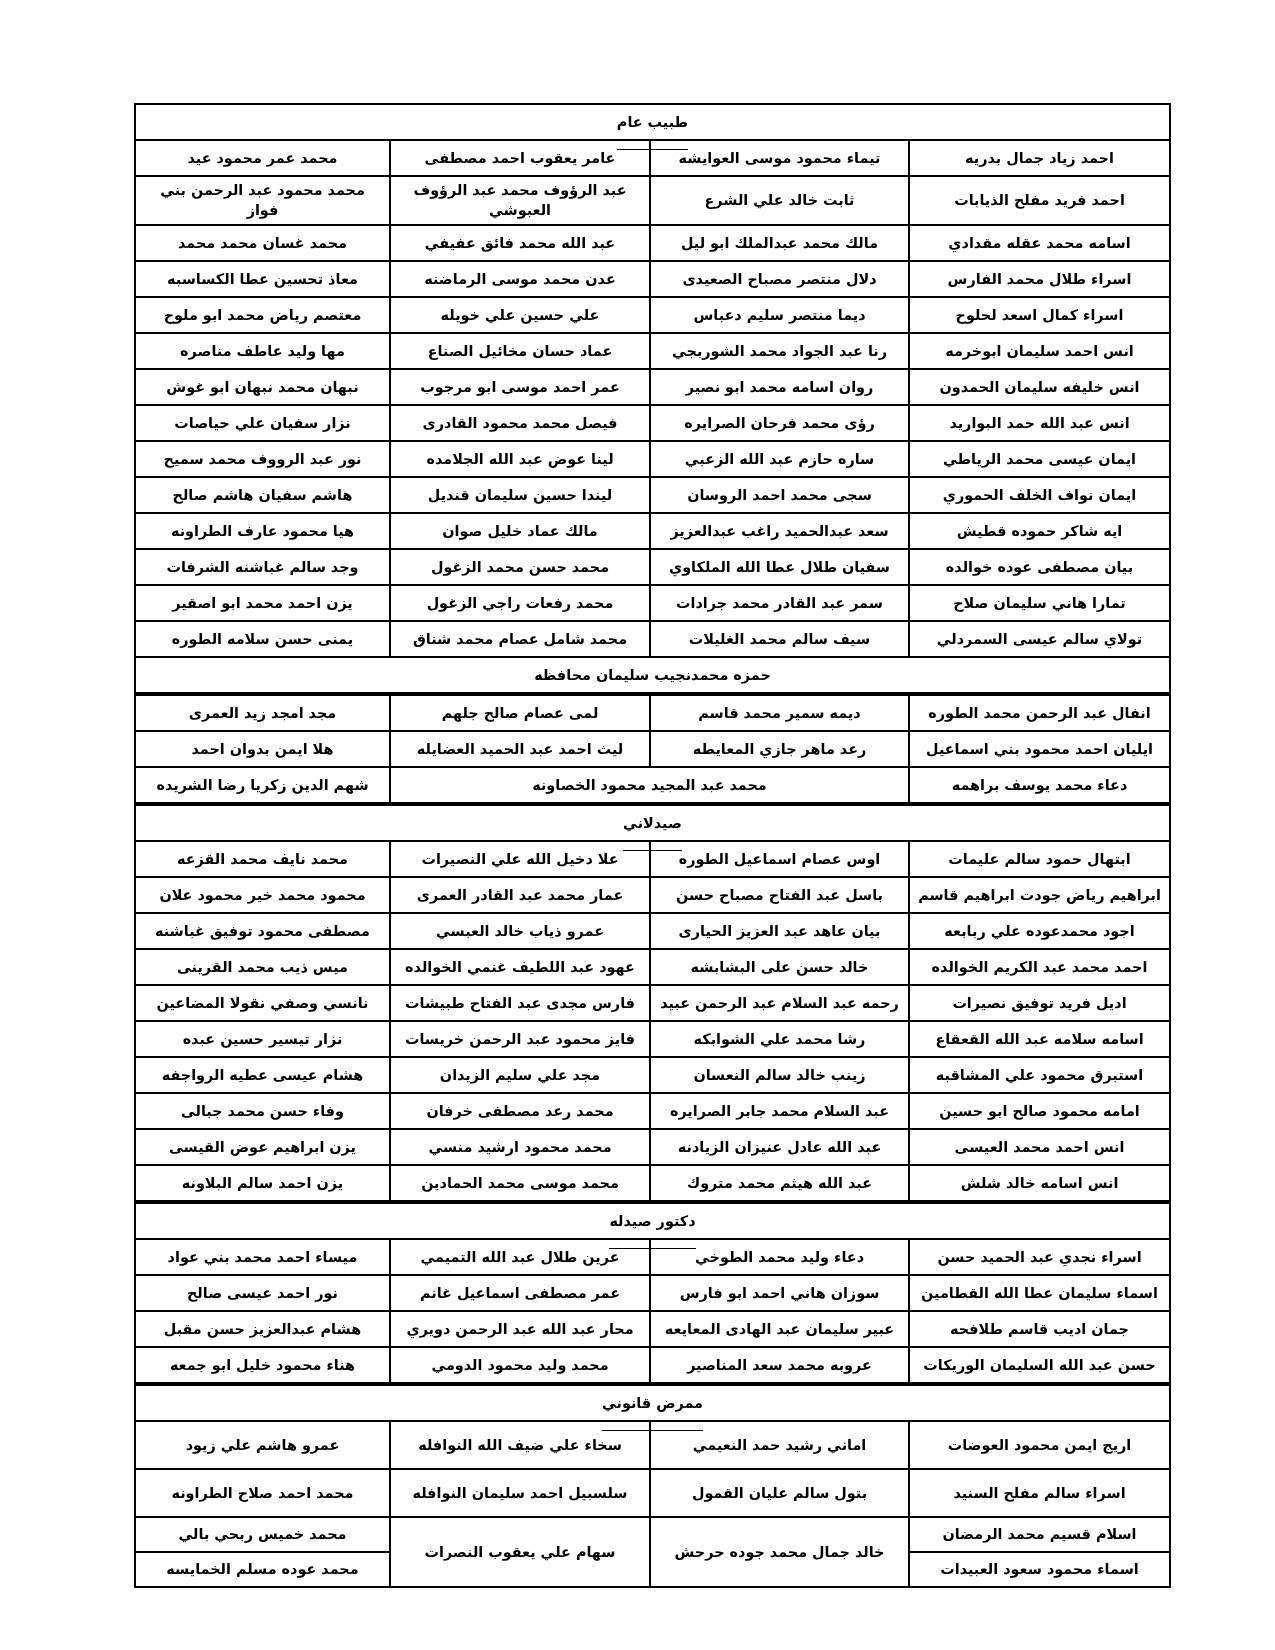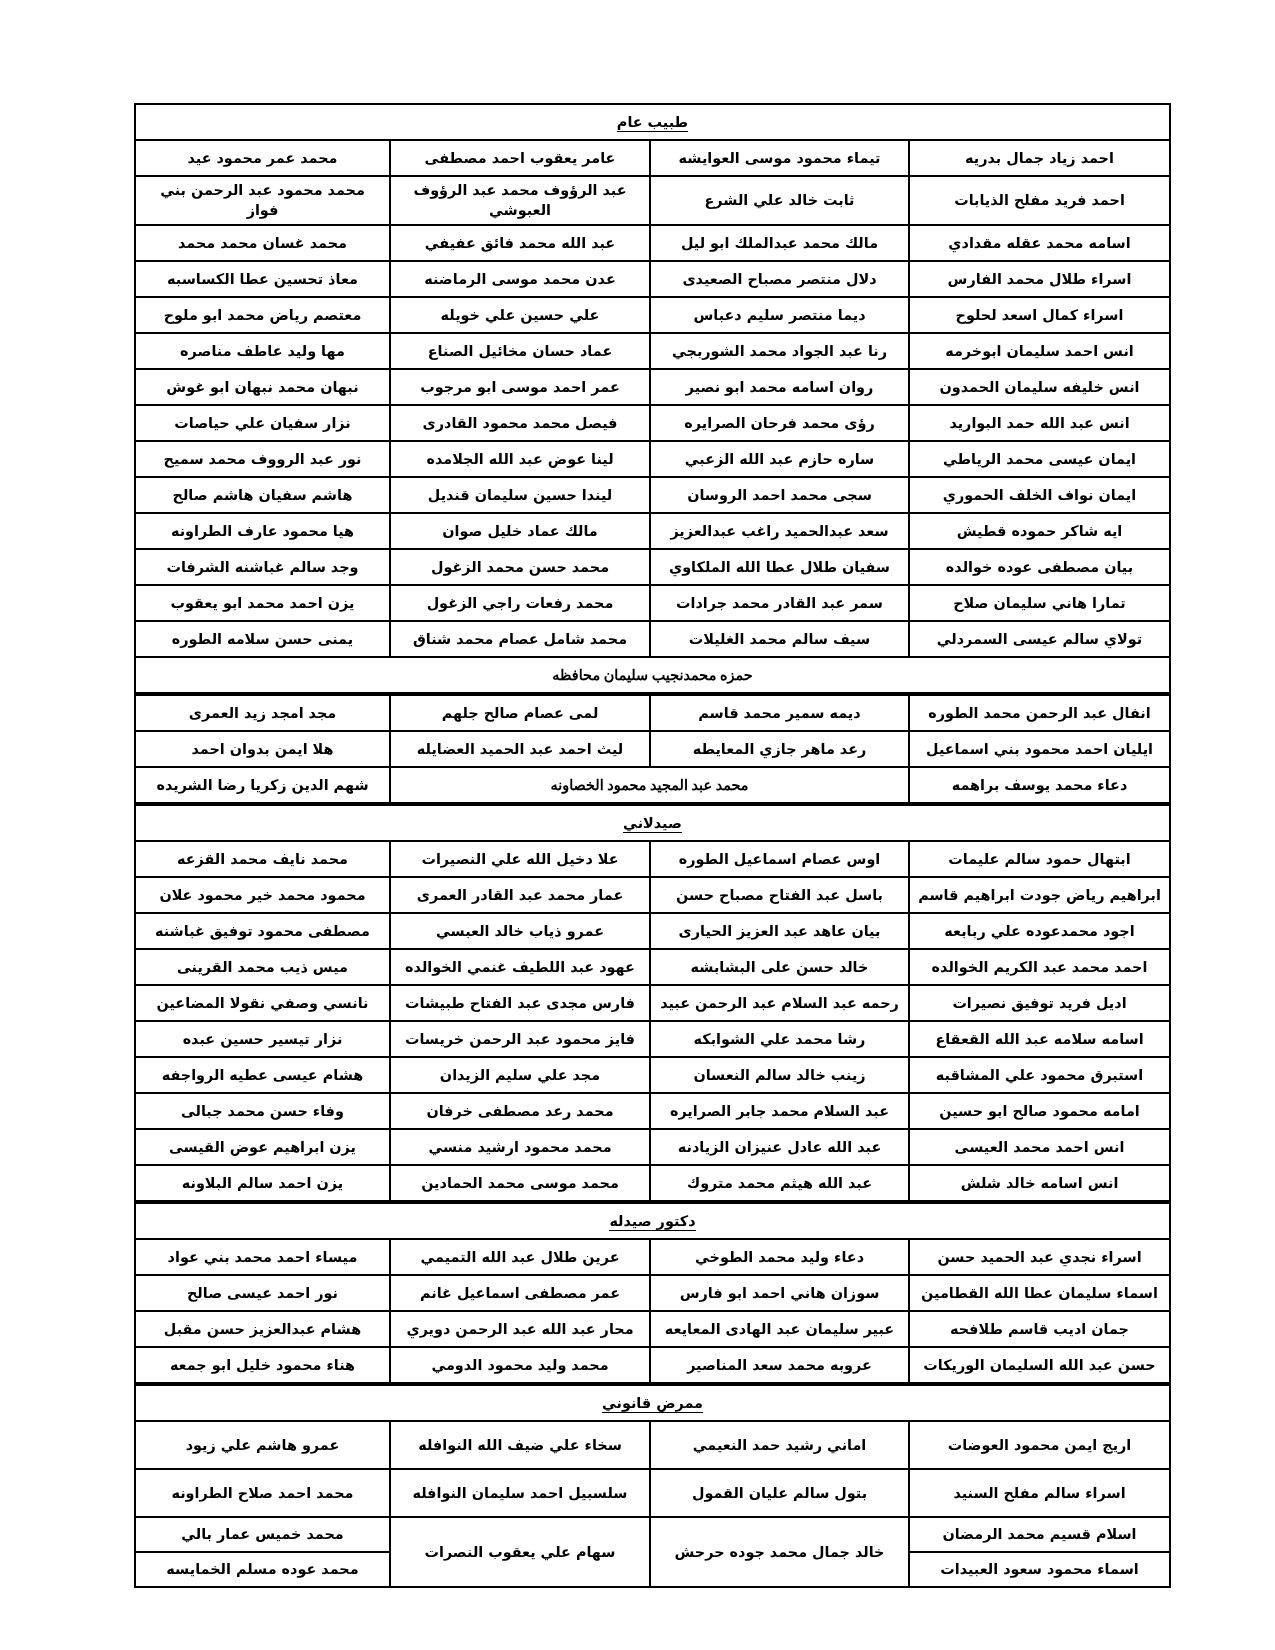--- a/index.html
+++ b/index.html
@@ -55,25 +55,24 @@
   td.section {
     background: #ffff00;
     text-align: center;
     font-size: 15px;
     font-weight: bold;
     padding: 4px 0 5px 0;
     height: 26px;
   }
   td.section .u {
     border-bottom: 1.5px solid #000;
-    padding-bottom: 1px;
+    padding-bottom: 19px;
   }
   td.wide {
     text-align: center;
-    font-family: Liberation Serif, serif;
   }
 </style>
 </head>
 <body>
 
 <div class="page">
   <div class="sheet">
 
     <table class="grid">
       <colgroup>
@@ -155,21 +154,21 @@
         <tr>
           <td>بيان مصطفى عوده خوالده</td>
           <td>سفيان طلال عطا الله الملكاوي</td>
           <td>محمد حسن محمد الزغول</td>
           <td>وجد سالم غباشنه الشرفات</td>
         </tr>
         <tr>
           <td>تمارا هاني سليمان صلاح</td>
           <td>سمر عبد القادر محمد جرادات</td>
           <td>محمد رفعات راجي الزغول</td>
-          <td>يزن احمد محمد ابو يعقوب</td>
+          <td>يزن احمد محمد ابو اصقير</td>
         </tr>
         <tr>
           <td>تولاي سالم عيسى السمردلي</td>
           <td>سيف سالم محمد الغليلات</td>
           <td>محمد شامل عصام محمد شناق</td>
           <td>يمنى حسن سلامه الطوره</td>
         </tr>
         <tr>
           <td class="wide" colspan="4">حمزه محمدنجيب سليمان محافظه</td>
         </tr>
@@ -336,21 +335,21 @@
         <tr>
           <td style="height:40px">اسراء سالم مفلح السنيد</td>
           <td>بتول سالم عليان القمول</td>
           <td>سلسبيل احمد سليمان النوافله</td>
           <td>محمد احمد صلاح الطراونه</td>
         </tr>
         <tr>
           <td style="height:27px">اسلام قسيم محمد الرمضان</td>
           <td rowspan="2">خالد جمال محمد جوده حرحش</td>
           <td rowspan="2">سهام علي يعقوب النصرات</td>
-          <td style="height:27px">محمد خميس عمار بالي</td>
+          <td style="height:27px">محمد خميس ربحي بالي</td>
         </tr>
         <tr>
           <td style="height:27px">اسماء محمود سعود العبيدات</td>
           <td style="height:27px">محمد عوده مسلم الخمايسه</td>
         </tr>
       </tbody>
     </table>
 
   </div>
 </div>

